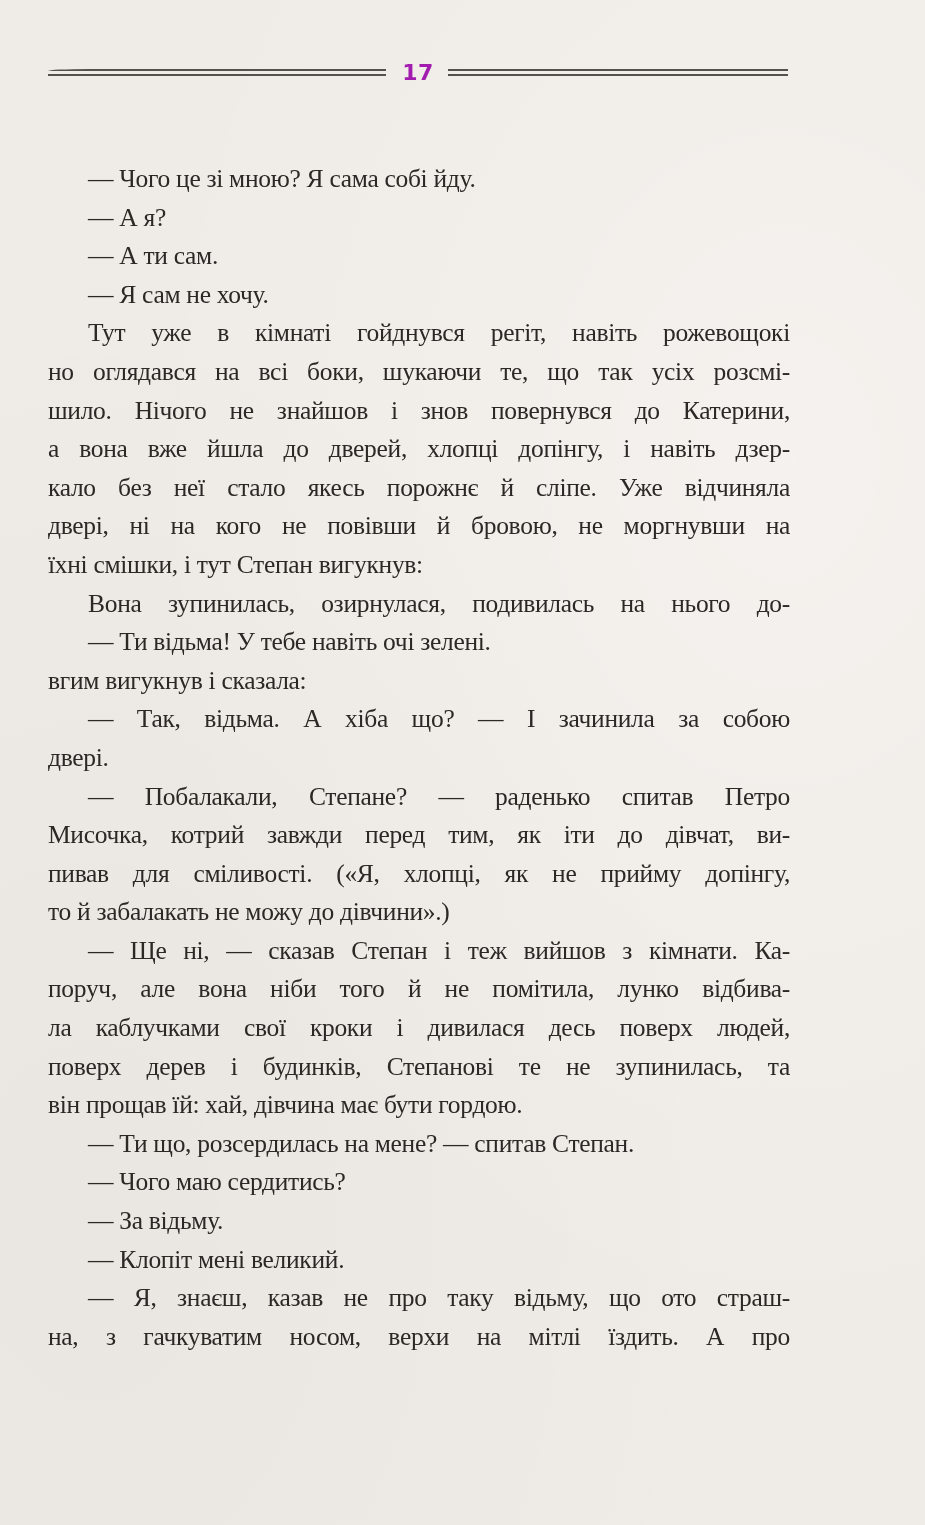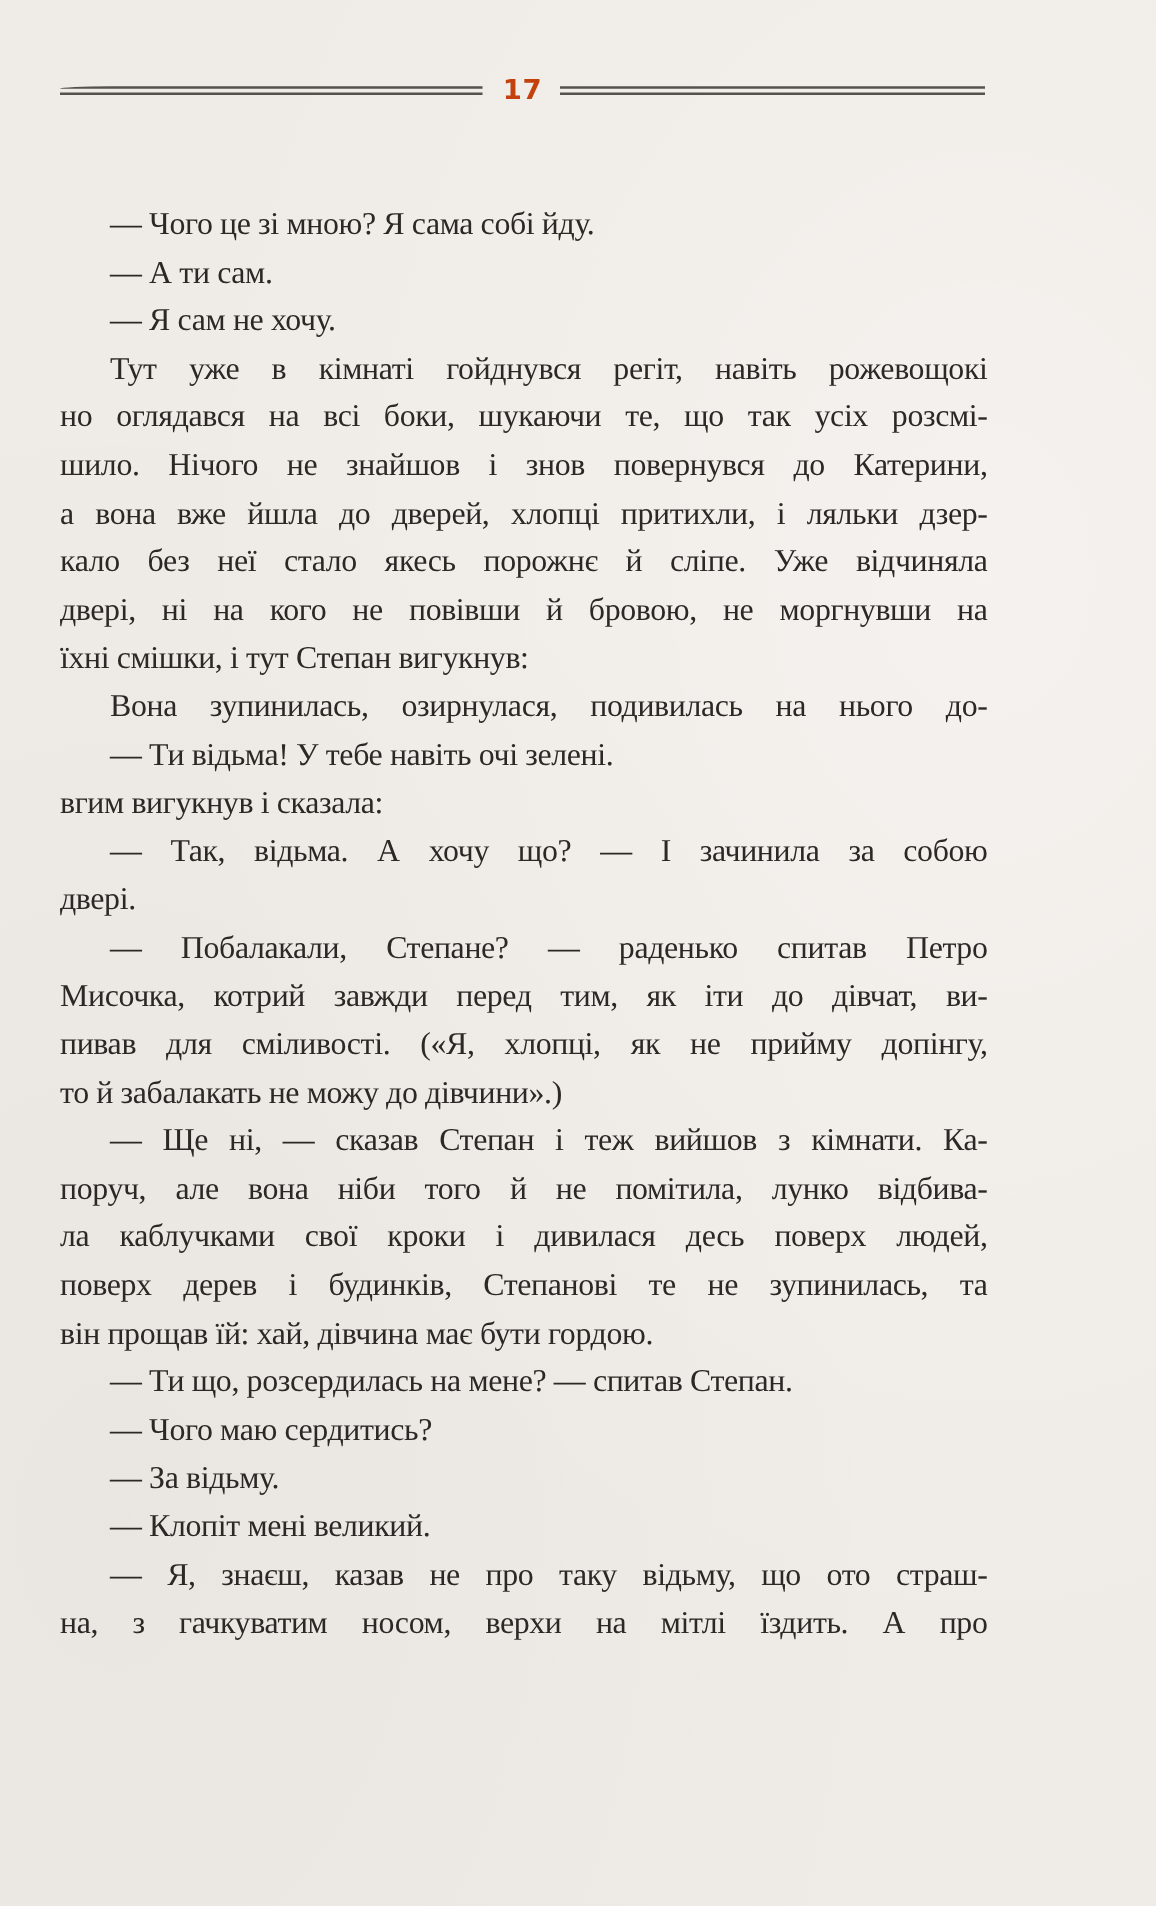--- a/index.html
+++ b/index.html
@@ -51,21 +51,21 @@
     .folio {
       position: absolute;
       left: 340px;
       width: 60px;
       top: 0;
       text-align: center;
       font-family: "DejaVu Sans", "Liberation Sans", sans-serif;
       font-weight: bold;
       font-size: 22px;
       line-height: 34px;
-      color: #c2410c;
+      color: #a21caf;
       letter-spacing: 0.5px;
     }
     
     .text {
       position: absolute;
       left: 48px;
       top: 160px;
       width: 742px;
       font-size: 25.5px;
       line-height: 38.6px;
@@ -92,33 +92,34 @@
 <div class="page">
 
   <div class="header">
     <div class="rule rule-left"></div>
     <div class="folio">17</div>
     <div class="rule rule-right"></div>
   </div>
 
   <div class="text">
     <span class="line indent">— Чого це зі мною? Я сама собі йду.</span>
+    <span class="line indent">— А я?</span>
     <span class="line indent">— А ти сам.</span>
     <span class="line indent">— Я сам не хочу.</span>
     <span class="line indent justify">Тут уже в кімнаті гойднувся регіт, навіть рожевощокі</span>
     <span class="line justify">но оглядався на всі боки, шукаючи те, що так усіх розсмі-</span>
     <span class="line justify">шило. Нічого не знайшов і знов повернувся до Катерини,</span>
-    <span class="line justify">а вона вже йшла до дверей, хлопці притихли, і ляльки дзер-</span>
+    <span class="line justify">а вона вже йшла до дверей, хлопці допінгу, і навіть дзер-</span>
     <span class="line justify">кало без неї стало якесь порожнє й сліпе. Уже відчиняла</span>
     <span class="line justify">двері, ні на кого не повівши й бровою, не моргнувши на</span>
     <span class="line">їхні смішки, і тут Степан вигукнув:</span>
     <span class="line indent justify">Вона зупинилась, озирнулася, подивилась на нього до-</span>
     <span class="line indent">— Ти відьма! У тебе навіть очі зелені.</span>
     <span class="line">вгим вигукнув і сказала:</span>
-    <span class="line indent justify">— Так, відьма. А хочу що? — І зачинила за собою</span>
+    <span class="line indent justify">— Так, відьма. А хіба що? — І зачинила за собою</span>
     <span class="line">двері.</span>
     <span class="line indent justify">— Побалакали, Степане? — раденько спитав Петро</span>
     <span class="line justify">Мисочка, котрий завжди перед тим, як іти до дівчат, ви-</span>
     <span class="line justify">пивав для сміливості. («Я, хлопці, як не прийму допінгу,</span>
     <span class="line">то й забалакать не можу до дівчини».)</span>
     <span class="line indent justify">— Ще ні, — сказав Степан і теж вийшов з кімнати. Ка-</span>
     <span class="line justify">поруч, але вона ніби того й не помітила, лунко відбива-</span>
     <span class="line justify">ла каблучками свої кроки і дивилася десь поверх людей,</span>
     <span class="line justify">поверх дерев і будинків, Степанові те не зупинилась, та</span>
     <span class="line">він прощав їй: хай, дівчина має бути гордою.</span>

